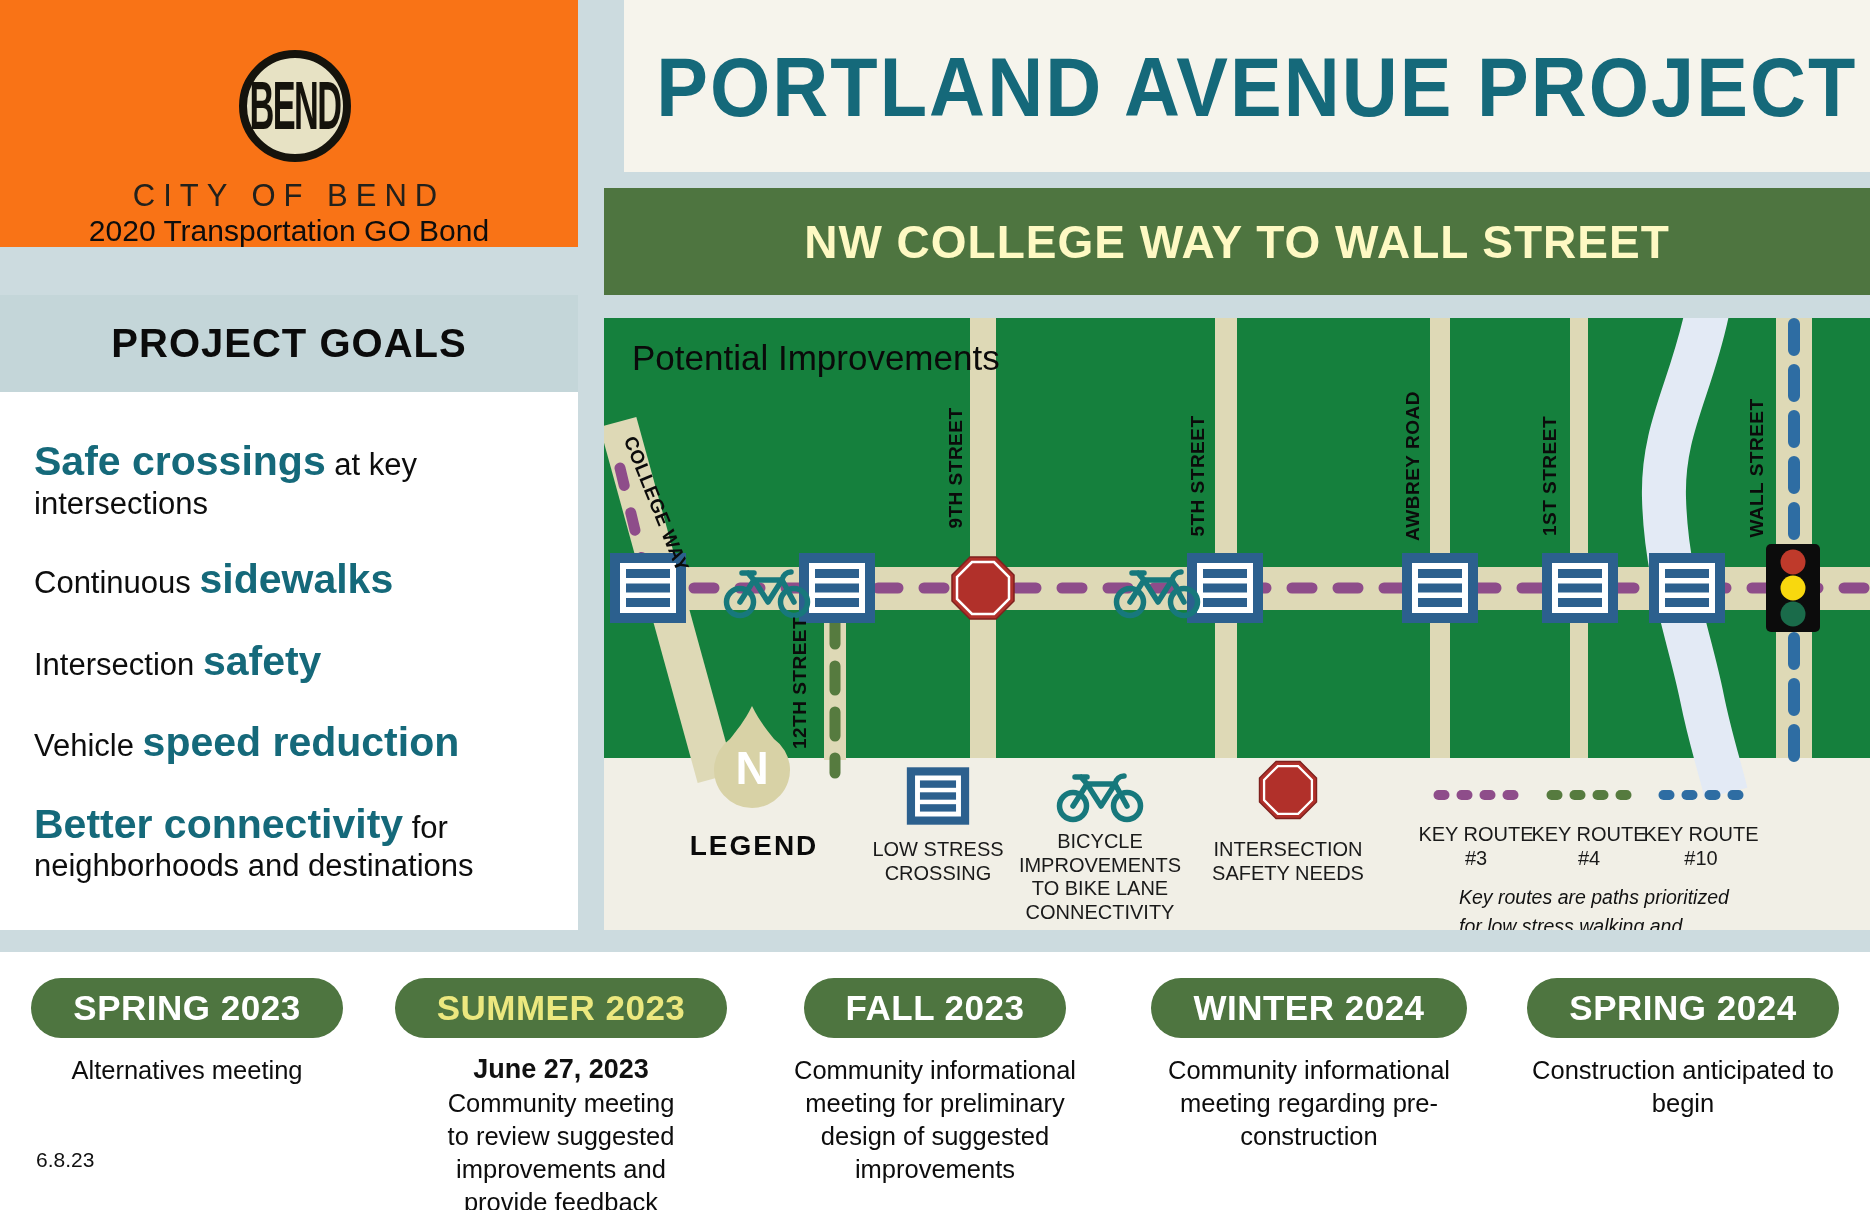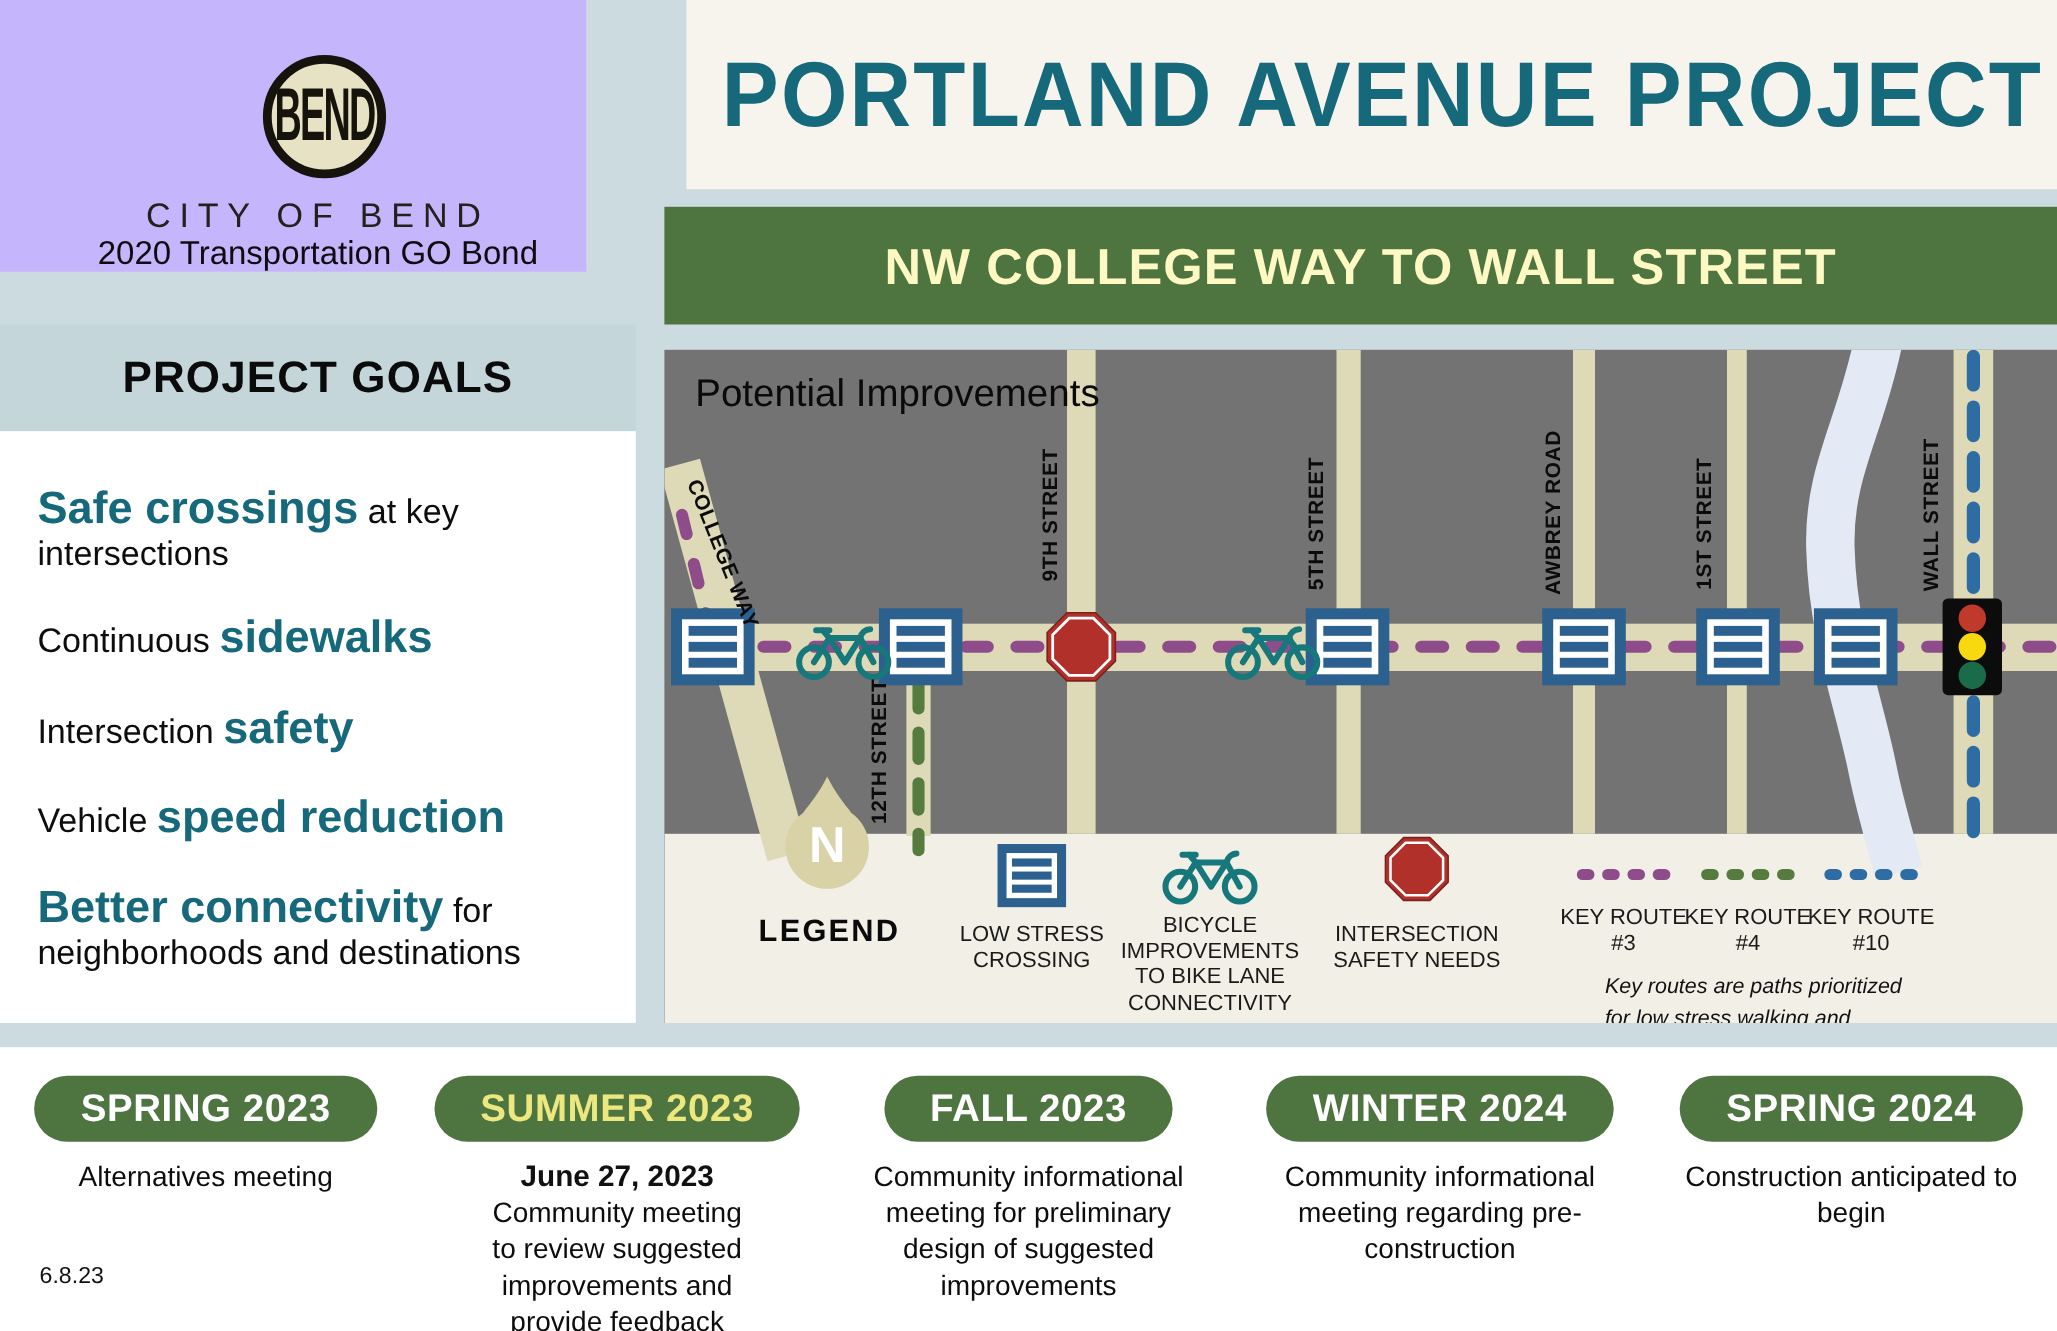--- a/index.html
+++ b/index.html
@@ -1,21 +1,21 @@
 <!DOCTYPE html>
 <html><head>
 <meta charset="utf-8">
 <style>
   html,body{margin:0;padding:0;}
   body{width:1870px;height:1210px;position:relative;overflow:hidden;
        background:#ccdbdf;font-family:"Liberation Sans",sans-serif;color:#111;}
   .abs{position:absolute;}
 
   
-  .top-left-block{left:0;top:0;width:533px;height:247px;background:#c4b5fd;}
+  .top-left-block{left:0;top:0;width:578px;height:247px;background:#f97316;}
   .logo-svg{left:237px;top:48px;}
   .logo-text{left:295px;top:106px;transform:translate(-50%,-50%) scale(0.78,1.55);
              font-weight:bold;font-size:44px;letter-spacing:-2px;color:#15130c;}
   .org-line{left:0;top:178px;width:578px;text-align:center;font-size:31px;
             letter-spacing:8px;color:#23211c;}
   .program-line{left:0;top:214px;width:578px;text-align:center;font-size:30px;color:#0d0d0d;}
   .title-block{left:624px;top:0;width:1266px;height:172px;background:#f6f4ec;
                display:flex;align-items:center;justify-content:center;}
   .main-title{color:#15697a;font-weight:bold;font-size:76px;letter-spacing:2px;
               transform:scale(1.02,1.1);white-space:nowrap;}
@@ -27,21 +27,21 @@
   .goals-band{left:0;top:295px;width:578px;height:97px;background:#c4d6d9;
               display:flex;align-items:center;justify-content:center;}
   .goals-heading{font-weight:bold;font-size:40px;letter-spacing:1px;color:#0b0b0b;}
   .goals-panel{left:0;top:392px;width:578px;height:538px;background:#fff;
                display:flex;flex-direction:column;justify-content:space-evenly;
                padding:12px 34px;box-sizing:border-box;}
   .goal{font-size:31px;line-height:1.18;color:#0d0d0d;}
   .goal .accent{color:#15697a;font-weight:bold;font-size:41px;}
 
   
-  .map-panel{left:604px;top:318px;width:1266px;height:612px;background:#737373;overflow:hidden;}
+  .map-panel{left:604px;top:318px;width:1266px;height:612px;background:#15803d;overflow:hidden;}
   .legend-strip{position:absolute;left:0;top:440px;width:1266px;height:172px;background:#f1efe6;}
   .map-art{position:absolute;left:0;top:0;}
   .map-title{position:absolute;left:28px;top:20px;font-size:35px;color:#0a0a0a;}
   .street-label{position:absolute;font-weight:bold;font-size:19px;letter-spacing:0.5px;
                 white-space:nowrap;color:#0b0b0b;}
   .vlabel{transform:translate(-50%,-50%) rotate(-90deg);}
   .dlabel{transform:translate(-50%,-50%) rotate(68deg);}
   .compass-n{position:absolute;left:148px;top:450px;transform:translate(-50%,-50%);
              color:#fff;font-weight:bold;font-size:46px;}
   .legend-heading{position:absolute;left:150px;top:528px;transform:translate(-50%,-50%);

